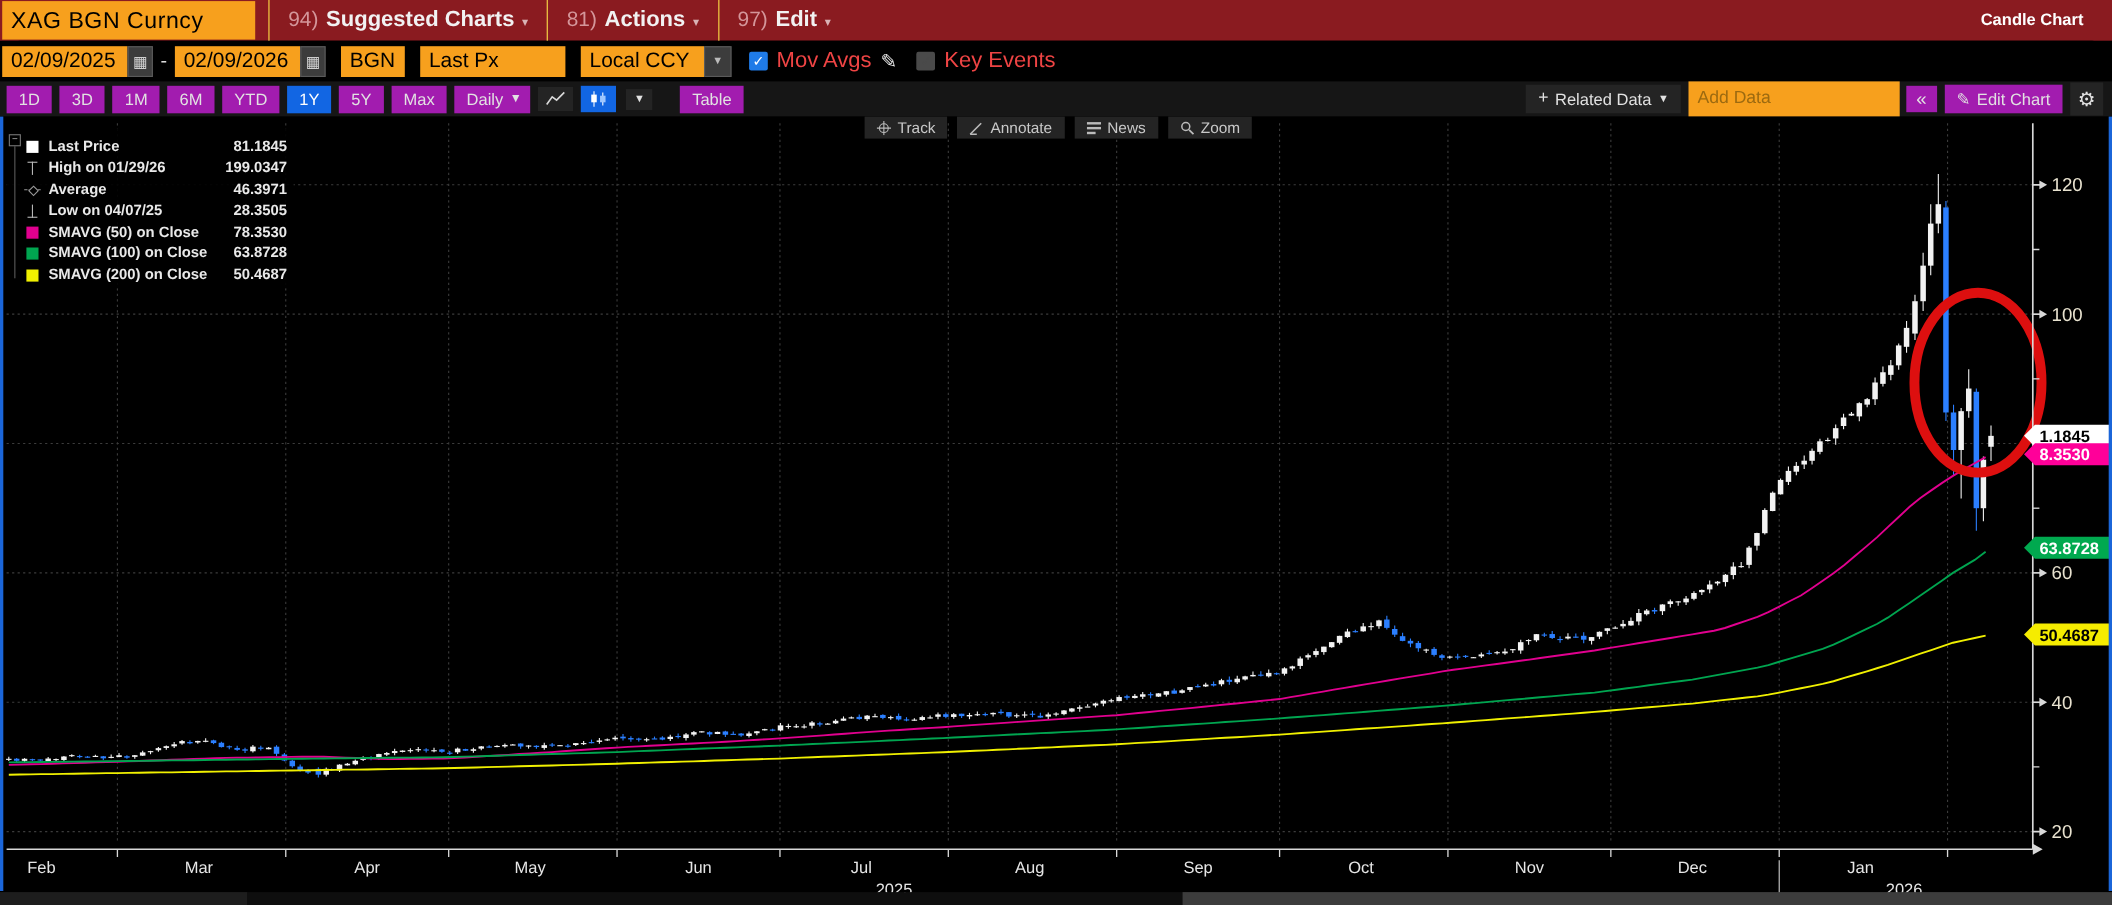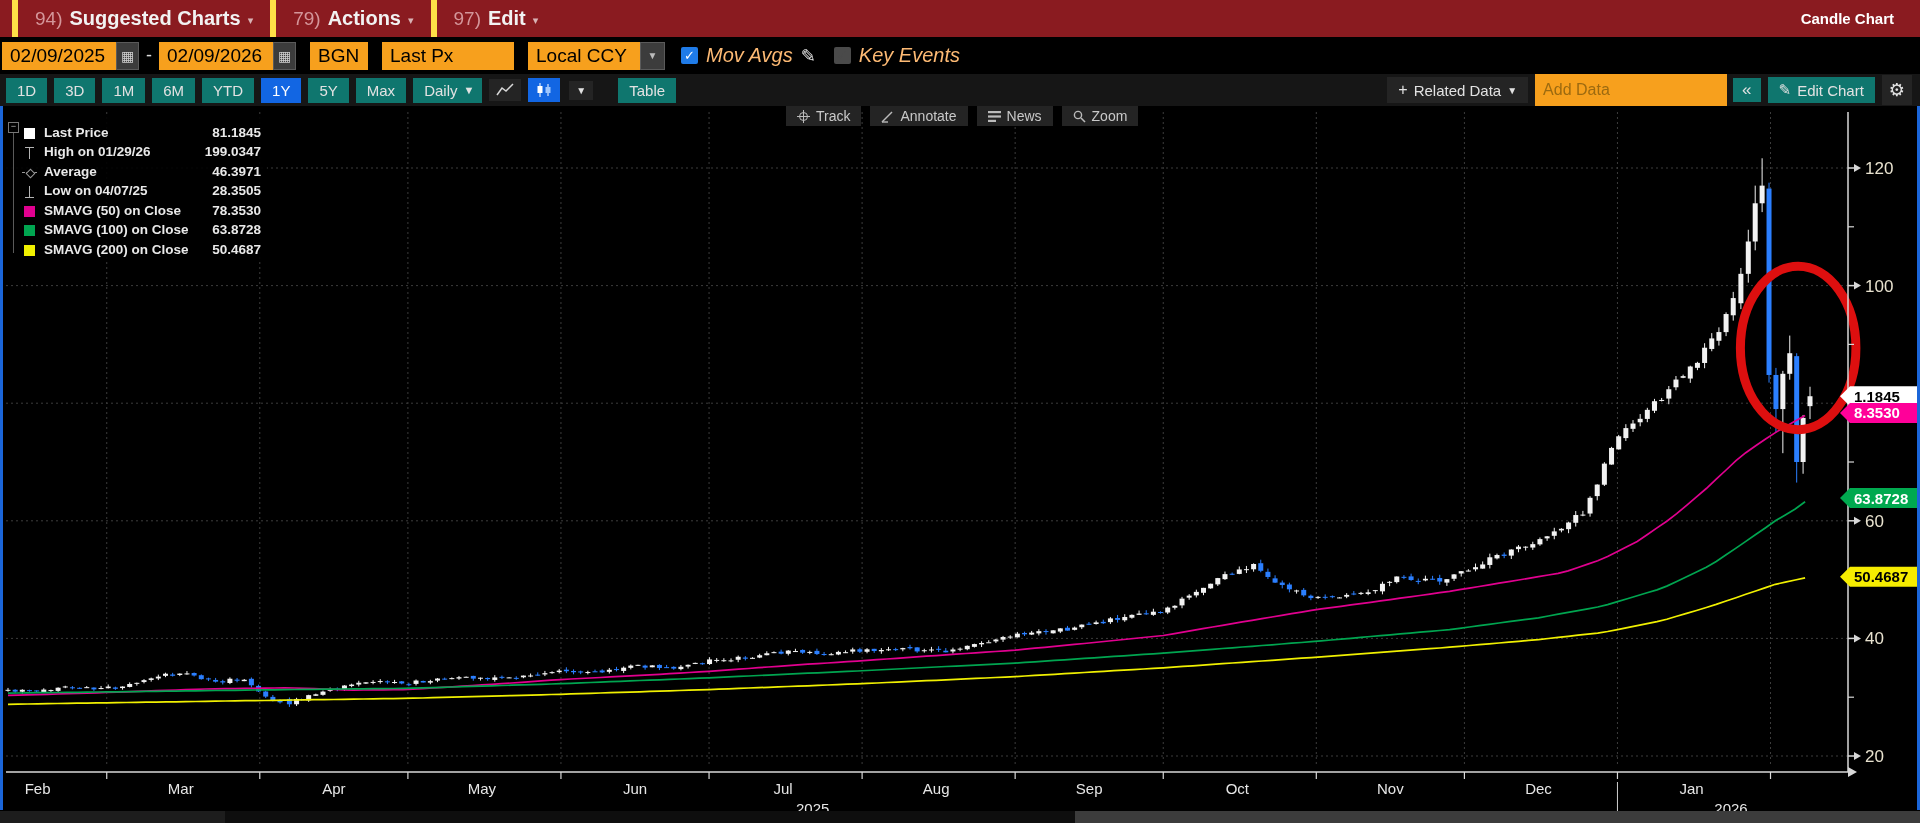--- a/index.html
+++ b/index.html
@@ -4,46 +4,46 @@
 <style>
   html,body{margin:0;padding:0;background:#000;width:1920px;height:823px;overflow:hidden;
     font-family:"Liberation Sans",sans-serif;-webkit-font-smoothing:antialiased;}
   #app{position:relative;width:1920px;height:823px;background:#000;}
 
   
   .titlebar{height:37px;background:#8a1b20;display:flex;align-items:stretch;}
   .ticker-box{margin:1px 0 1px 2px;width:214px;background:#f7a01d;color:#000;
     font-size:21px;display:flex;align-items:center;padding:0 8px;letter-spacing:.5px;}
   .menus{display:flex;align-items:stretch;margin-left:12px;}
-  .menu-item{display:flex;align-items:center;gap:7px;padding:0 17px;cursor:default;border-left:6px solid #fde047;}
+  .menu-item{display:flex;align-items:center;gap:7px;padding:0 17px;cursor:default;border-left:1px solid #fde047;}
   .menu-item .num{color:#d4969a;font-size:19px;}
   .menu-item .lbl{color:#f2f2f2;font-size:20px;font-weight:bold;}
   .menu-item .caret{color:#d9b3b5;font-size:11px;margin-top:3px;}
   .chart-type{margin-left:auto;display:flex;align-items:center;color:#fff;
     font-size:15px;font-weight:bold;padding-right:26px;}
 
   
   .controls{height:37px;background:#000;display:flex;align-items:center;padding-left:2px;border-radius:18px;}
   .amber-box{background:#f7a01d;color:#000;height:28px;display:flex;align-items:center;
     padding:0 8px;font-size:19px;}
   .cal-btn{width:23px;height:28px;background:#3c3c3c;border:1px solid #5a5a5a;color:#cfcfcf;
     display:flex;align-items:center;justify-content:center;font-size:14px;box-sizing:border-box;}
   .dash{color:#ddd;margin:0 7px;font-size:18px;}
   .dd-btn{width:25px;height:28px;background:#3c3c3c;border:1px solid #5a5a5a;color:#bbb;
     display:flex;align-items:center;justify-content:center;font-size:10px;box-sizing:border-box;}
   .chk{width:17px;height:17px;border-radius:2px;display:flex;align-items:center;justify-content:center;
     font-size:13px;margin-right:8px;}
   .chk.on{background:#1f7be8;color:#fff;}
   .chk.off{background:#4a4a4a;color:#4a4a4a;}
-  .amber-text{color:#fdba74;font-size:20px;font-style:italic;}
+  .amber-text{color:#ef4444;font-size:20px;}
   .pencil{color:#e8e8e8;font-size:18px;margin:0 10px 0 8px;}
 
   
   .toolbar{height:32px;background:#161616;display:flex;align-items:center;padding:0 6px;color:#ddd;}
-  .tb-btn{background:#0f766e;color:#e2e2e2;font-size:15px;padding:4px 11px;margin-right:7px;
+  .tb-btn{background:#a21caf;color:#e2e2e2;font-size:15px;padding:4px 11px;margin-right:7px;
     display:flex;align-items:center;gap:6px;white-space:nowrap;}
   .tb-btn.active{background:#1266e3;color:#fff;}
   .tb-btn.icon{padding:4px 7px;}
   .tb-right{margin-left:auto;display:flex;align-items:center;}
   .add-data{width:176px;height:32px;background:#f7a01d;border:none;outline:none;
     font-size:16px;padding:0 8px;margin-right:6px;font-family:"Liberation Sans",sans-serif;}
   .add-data::placeholder{color:#9c6a10;opacity:1;}
 
   
   .chart-panel{position:relative;width:1920px;height:717px;background:#000;}
@@ -72,28 +72,29 @@
 
   .bottom-strip{position:absolute;bottom:0;height:12px;z-index:4;}
   svg text{font-family:"Liberation Sans",sans-serif;}
 </style>
 </head>
 <body>
 
 <div id="app">
 
   <header class="titlebar">
+    <div class="ticker-box">XAG BGN Curncy</div>
     <nav class="menus">
       <div class="menu-item">
         <span class="num">94)</span>
         <span class="lbl">Suggested Charts</span>
         <span class="caret">▾</span>
       </div>
       <div class="menu-item">
-        <span class="num">79)</span>
+        <span class="num">81)</span>
         <span class="lbl">Actions</span>
         <span class="caret">▾</span>
       </div>
       <div class="menu-item">
         <span class="num">97)</span>
         <span class="lbl">Edit</span>
         <span class="caret">▾</span>
       </div>
     </nav>
     <div class="chart-type">Candle Chart</div>

